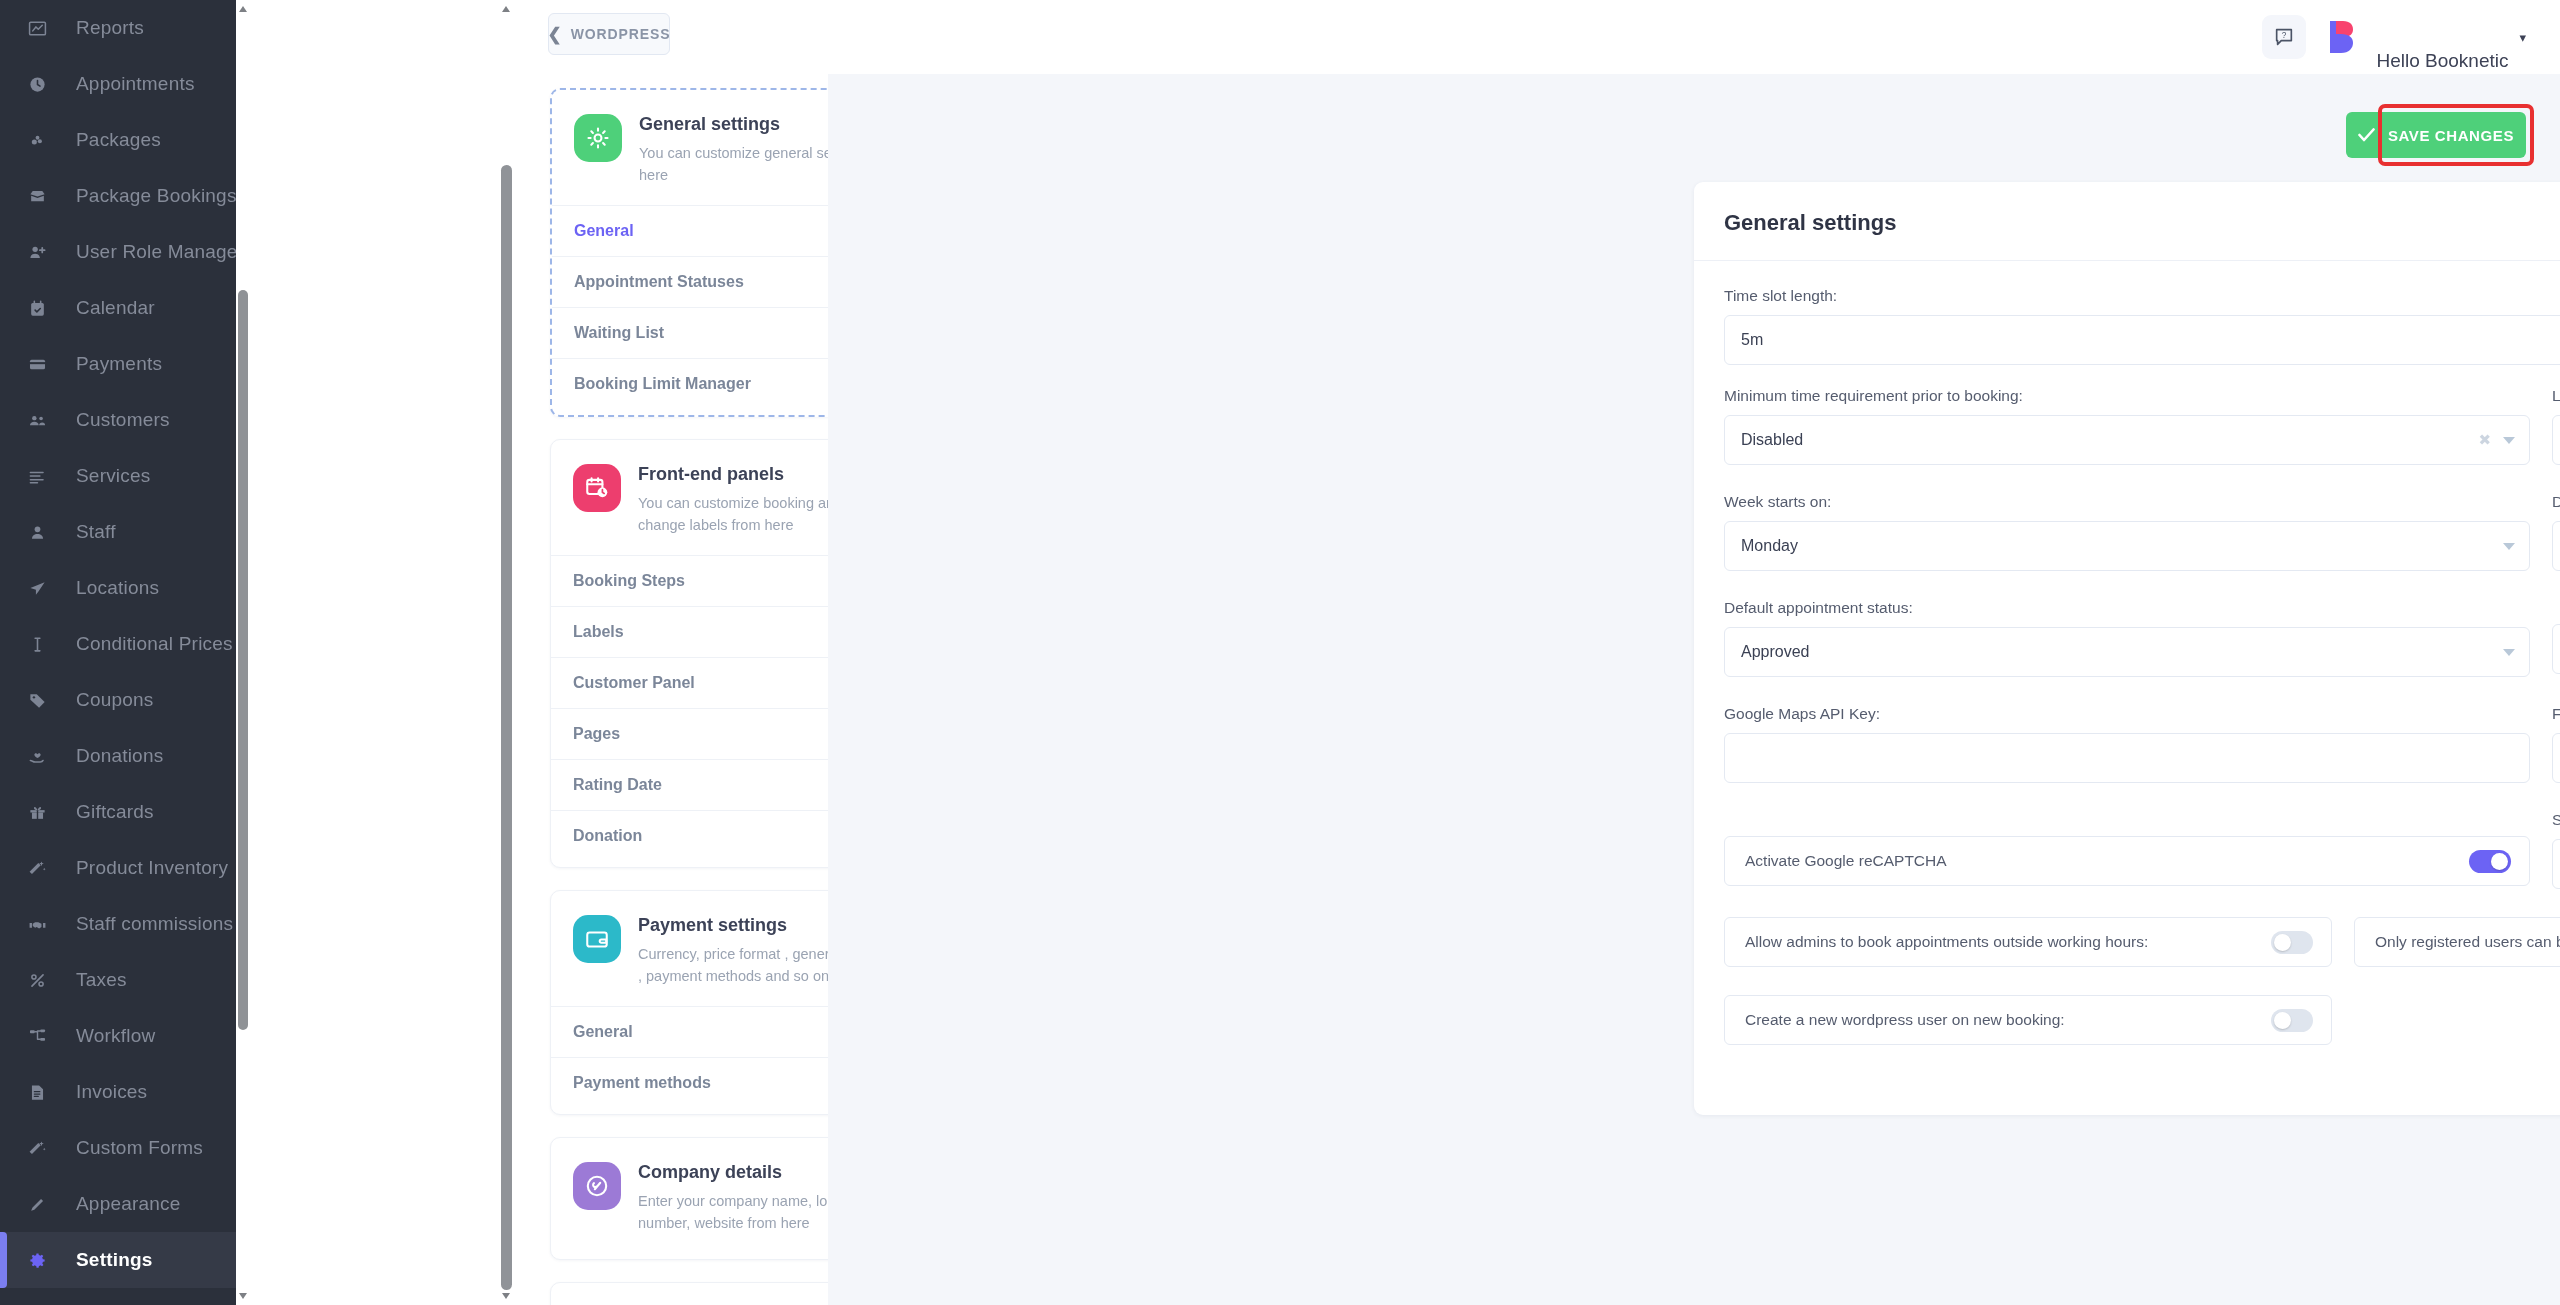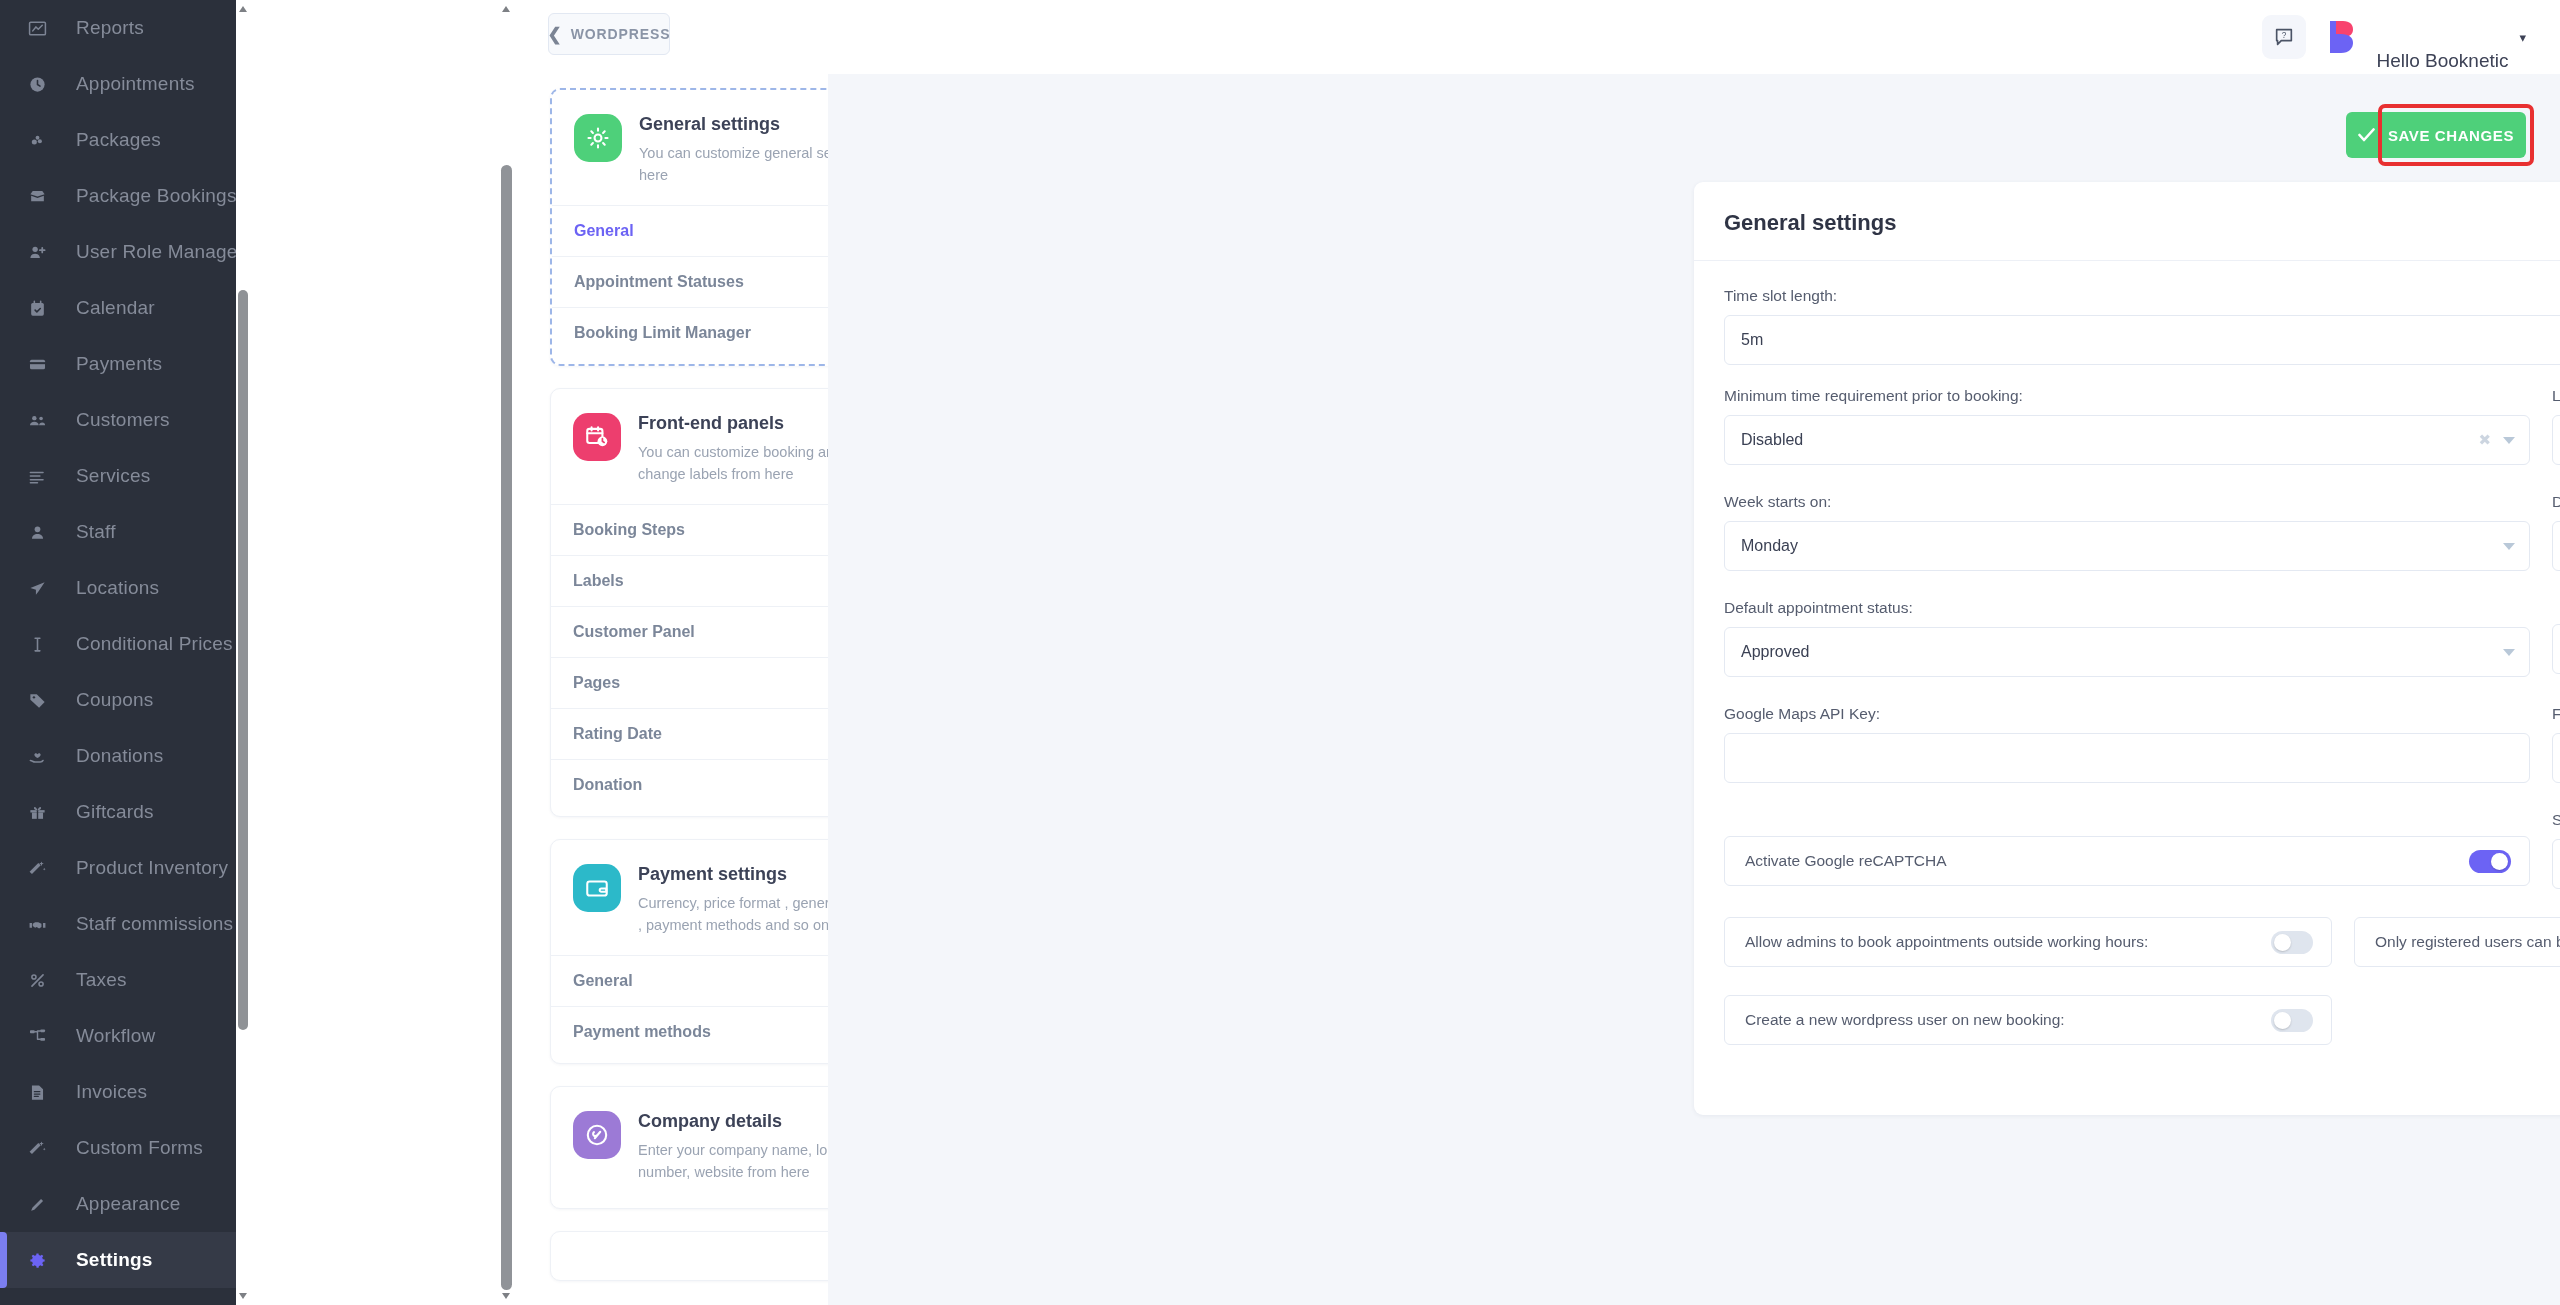--- a/index.html
+++ b/index.html
@@ -432,20 +432,23 @@
               <div class="card-desc">You can customize general settings about booking from here</div>
             </div>
           </div>
           <div class="card-link active">
             <span>General</span>
           </div>
           <div class="card-link">
             <span>Appointment Statuses</span>
           </div>
           <div class="card-link">
+            <span>Waiting List</span>
+          </div>
+          <div class="card-link">
             <span>Booking Limit Manager</span>
           </div>
         </div>
         <div class="card">
           <div class="card-head">
             <div class="card-ico" style="background:#ed3e6e">
               <svg width="26" height="26" viewBox="0 0 24 24" fill="none" stroke="#ffffff" stroke-width="1.9" stroke-linecap="round" stroke-linejoin="round">
                 <rect x="3" y="4.5" width="14" height="13" rx="2"></rect>
                 <path d="M3 8.5h14M7 3v3M13 3v3"></path>
                 <circle cx="17" cy="16" r="4.5" fill="#ffffff" stroke="none"></circle>

